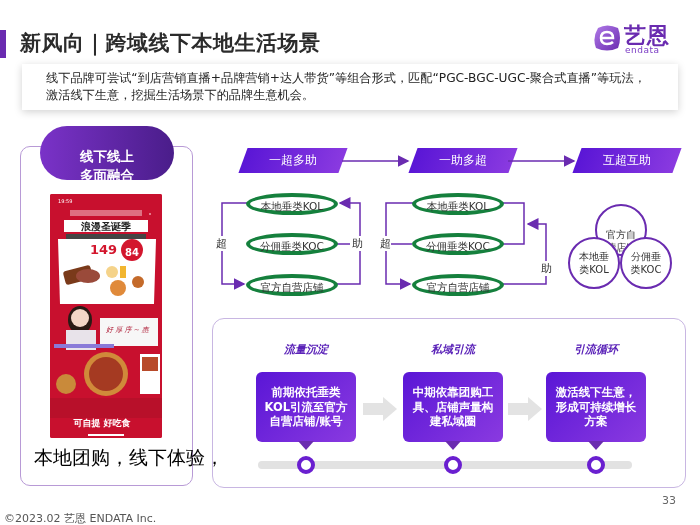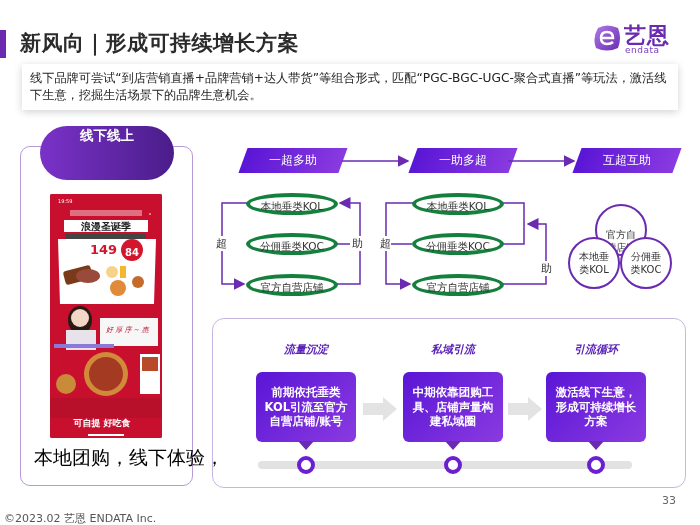--- a/index.html
+++ b/index.html
@@ -8,27 +8,27 @@
 
   .title-bar { position: absolute; left: 0; top: 30px; width: 6px; height: 28px; background: #6a2bb0; }
   .page-title { position: absolute; left: 20px; top: 29px; font-size: 21px; font-weight: bold; color: #2b2b2b; letter-spacing: 0.5px; }
 
   .logo { position: absolute; left: 592px; top: 20px; width: 100px; height: 36px; }
   .logo-mark { position: absolute; left: 0; top: 4px; width: 30px; height: 28px; }
   .logo-cn { position: absolute; left: 32px; top: 1px; font-size: 22px; font-weight: bold; color: #6a2bb0; letter-spacing: 1px; }
   .logo-en { position: absolute; left: 33px; top: 25px; font-size: 9px; color: #7b3cc4; letter-spacing: 0.5px; font-family: "DejaVu Sans", sans-serif; }
 
   .summary { position: absolute; left: 22px; top: 64px; width: 656px; height: 46px; background: #fff;
-             box-shadow: 0 2px 8px rgba(0,0,0,0.18); padding: 6px 8px; font-size: 12.2px; line-height: 17px; color: #222; }
+             box-shadow: 0 2px 8px rgba(0,0,0,0.18); padding: 6px 24px; font-size: 12.2px; line-height: 17px; color: #222; }
 
   
   .left-card { position: absolute; left: 20px; top: 146px; width: 173px; height: 340px; border: 1.5px solid #b89ad6; border-radius: 10px; }
   .left-pill { position: absolute; left: 40px; top: 126px; width: 134px; height: 54px; border-radius: 27px;
                background: linear-gradient(90deg, #7a32c8, #4a1d8a); color: #fff; font-weight: bold; font-size: 13.5px;
-               text-align: center; line-height: 19px; padding-top: 0; }
+               text-align: center; line-height: 19px; padding-top: 21px; }
   .phone { position: absolute; left: 50px; top: 194px; width: 112px; height: 244px; background: #c8102e; overflow: hidden; border-radius: 2px; }
   .left-caption { position: absolute; left: 34px; top: 448px; font-size: 19px; line-height: 19px; color: #000000; }
 
   
   .stage { position: absolute; top: 148px; width: 100px; height: 25px; color: #fff; font-size: 12px; text-align: center; line-height: 25px;
            background: linear-gradient(90deg, #5a16d6, #8a3ae0); transform: skewX(-20deg); }
   .stage span { display: inline-block; transform: skewX(20deg); }
 
   .oval { position: absolute; width: 92px; height: 22px; border: 4px solid #15803d; border-radius: 50%; background: #fff;
           font-size: 10.5px; text-align: center; line-height: 18px; color: #333; }
@@ -48,21 +48,21 @@
   .node { position: absolute; top: 456px; width: 18px; height: 18px; border-radius: 50%; border: 4px solid #6a1fd0; background: #fff; }
   .big-arrow { position: absolute; top: 397px; width: 34px; height: 24px; }
 
   .footer { position: absolute; left: 4px; top: 511px; font-size: 11px; color: #555; }
   .page-num { position: absolute; left: 662px; top: 494px; font-size: 11px; color: #666; }
 </style>
 </head>
 <body>
 
 <div class="title-bar"></div>
-<div class="page-title">新风向｜形成可持续增长方案</div>
+<div class="page-title">新风向｜跨域线下本地生活场景</div>
 
 <div class="logo">
   <svg class="logo-mark" viewBox="0 0 30 28">
     <defs>
         <linearGradient id="lg" x1="0" y1="0" x2="1" y2="1">
           <stop offset="0" stop-color="#b17be8"></stop>
           <stop offset="1" stop-color="#6a2bb0"></stop>
         </linearGradient>
       </defs>
     <path d="M6 4 Q15 -1 26 4 Q30 14 26 24 Q15 29 4 24 Q0 14 6 4 Z" fill="url(#lg)"></path>
@@ -70,20 +70,21 @@
   </svg>
   <div class="logo-cn">艺恩</div>
   <div class="logo-en">endata</div>
 </div>
 
 <div class="summary">线下品牌可尝试“到店营销直播+品牌营销+达人带货”等组合形式，匹配“PGC-BGC-UGC-聚合式直播”等玩法，激活线下生意，挖掘生活场景下的品牌生意机会。</div>
 
 <div class="left-card"></div>
 <div class="left-pill">
   <div>线下线上</div>
+  <div>多面融合</div>
 </div>
 
 <div class="phone">
   <svg width="112" height="244" viewBox="0 0 112 244">
     <rect width="112" height="244" fill="#c8102e"></rect>
     <g fill="#ffd6dc" opacity="0.7">
       <circle cx="10" cy="80" r="1"></circle>
         <circle cx="100" cy="20" r="1"></circle>
         <circle cx="20" cy="140" r="1"></circle>
         <circle cx="95" cy="150" r="1"></circle>

